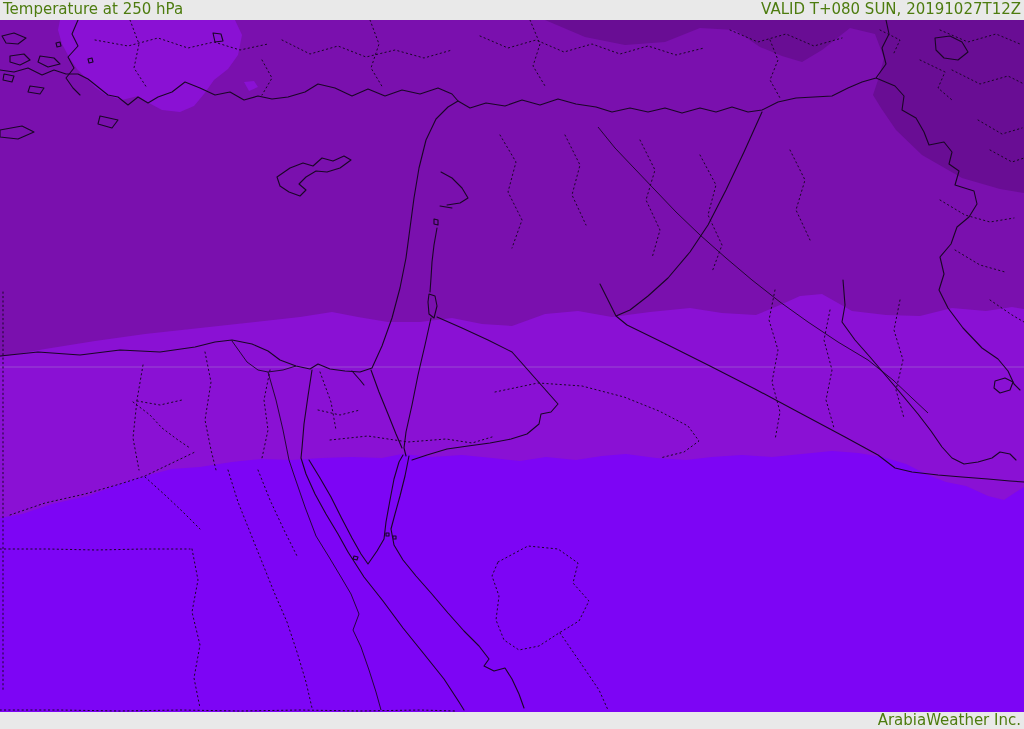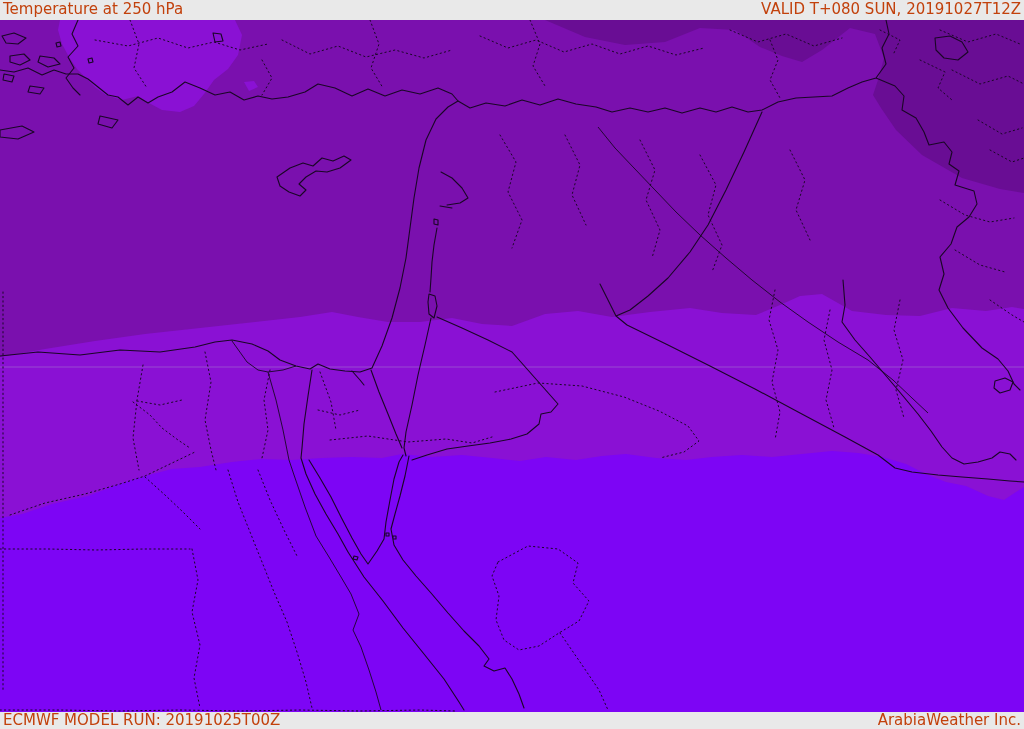--- a/index.html
+++ b/index.html
@@ -3,21 +3,21 @@
 <meta charset="utf-8">
 <style>
   html,body{margin:0;padding:0;}
   body{
     width:1024px;height:729px;position:relative;overflow:hidden;
     background:#e9e9e9;
     font-family:"DejaVu Sans","Liberation Sans",sans-serif;
   }
   .bar{
     position:absolute;left:0;width:1024px;background:#e9e9e9;
-    color:#c2410c;font-size:15px;white-space:nowrap;
+    color:#4d7c0f;font-size:15px;white-space:nowrap;
   }
   .bar .left{position:absolute;left:3px;}
   .bar .right{position:absolute;right:3px;}
   #header-bar{top:0;height:20px;line-height:19px;}
   #footer-bar{top:712px;height:17px;line-height:17px;}
   #map-wrap{position:absolute;top:20px;left:0;width:1024px;height:692px;}
   svg{display:block;}
   .coast, .border{fill:none;stroke-width:1.1;stroke-linejoin:round;stroke-linecap:round;}
   .river{fill:none;stroke-width:0.9;stroke-linejoin:round;}
   .dotted{fill:none;stroke-width:1;stroke-dasharray:1.3 3.1;stroke-linecap:round;}
@@ -71,15 +71,14 @@
     <path class="river" d="M598,127 L615,148 L634,168 L655,190 L676,212 L700,235 L726,258 L752,280 L780,302 L808,322 L838,342 L868,360 L893,380 L912,398 L928,413" stroke="#1a0626"></path>
   </g>
 
   <g>
     <path class="dotted" d="M95,40 L128,46 L158,38 L188,48 L214,42 L240,50 L268,44 M130,20 L139,44 L134,68 L147,88 M282,40 L310,54 L338,46 L366,57 L395,50 L424,58 L452,50 M370,20 L379,44 L371,68 L383,88 M480,36 L508,48 L536,40 L564,52 L592,44 L620,54 L648,46 L676,55 L704,48 M530,20 L540,44 L533,66 L545,86 M730,30 L758,42 L786,34 L814,46 L842,38 M262,60 L272,78 L262,95 M770,40 L778,60 L770,80 L780,98 M940,30 L968,42 L996,34 L1020,44 M952,70 L980,84 L1008,76 L1024,84 M978,120 L1002,134 L1022,128 M940,200 L965,215 L990,222 L1014,218 M955,250 L980,265 L1005,272 M990,300 L1012,315 L1024,322 M500,135 L516,162 L508,192 L522,220 L512,248 M565,135 L580,165 L572,195 L586,225 M640,140 L655,170 L646,200 L660,230 L652,258 M700,155 L716,185 L708,215 L722,245 L712,272 M790,150 L805,180 L796,210 L810,240 M775,290 L769,320 L778,350 L772,382 L780,412 L775,440 M830,310 L824,340 L832,370 L826,400 L834,428 M900,300 L894,330 L903,360 L896,390 L904,418 M495,392 L538,383 L582,386 L624,397 L659,411 L688,426 L699,441 L684,452 L660,458 M143,365 L137,400 L133,438 L139,470 M205,352 L211,382 L205,420 L211,450 L216,470 M270,370 L264,400 L268,430 L262,458 M320,372 L331,402 L336,430 M330,440 L368,436 L408,442 L446,439 L472,443 L492,437 M0,549 L48,549 L96,550 L144,549 L190,549 M192,549 L198,580 L192,612 L200,645 L194,678 L200,708 M228,470 L238,502 L250,532 L262,562 L274,592 L287,622 L297,652 L306,682 L312,708 M258,470 L270,500 L284,530 L298,558 M10,515 L45,503 L85,494 L120,484 L145,476 L170,464 L195,452 M145,477 L165,495 L183,512 L200,529 M133,402 L150,415 L162,428 L178,440 L190,448 M137,401 L160,405 L182,400 M0,710 L60,710 L120,711 L180,710 L240,711 L300,710 L360,711 L420,710 L455,711 M3,292 L3,690 M498,562 L528,546 L558,549 L578,563 L573,583 L589,601 L579,621 L559,633 L539,646 L519,650 L504,640 L496,620 L499,596 L492,576 Z M560,633 L580,662 L599,690 L608,710 M318,410 L340,415 L360,410 M880,30 L900,40 L893,55 M920,60 L945,72 L938,88 L952,100 M990,150 L1012,162 L1024,158" stroke="#1a0626"></path>
   </g>
 </svg>
 </div>
 
 <div id="footer-bar" class="bar">
-  <span class="left">ECMWF MODEL RUN: 20191025T00Z</span>
   <span class="right">ArabiaWeather Inc.</span>
 </div>
 
 </body></html>

